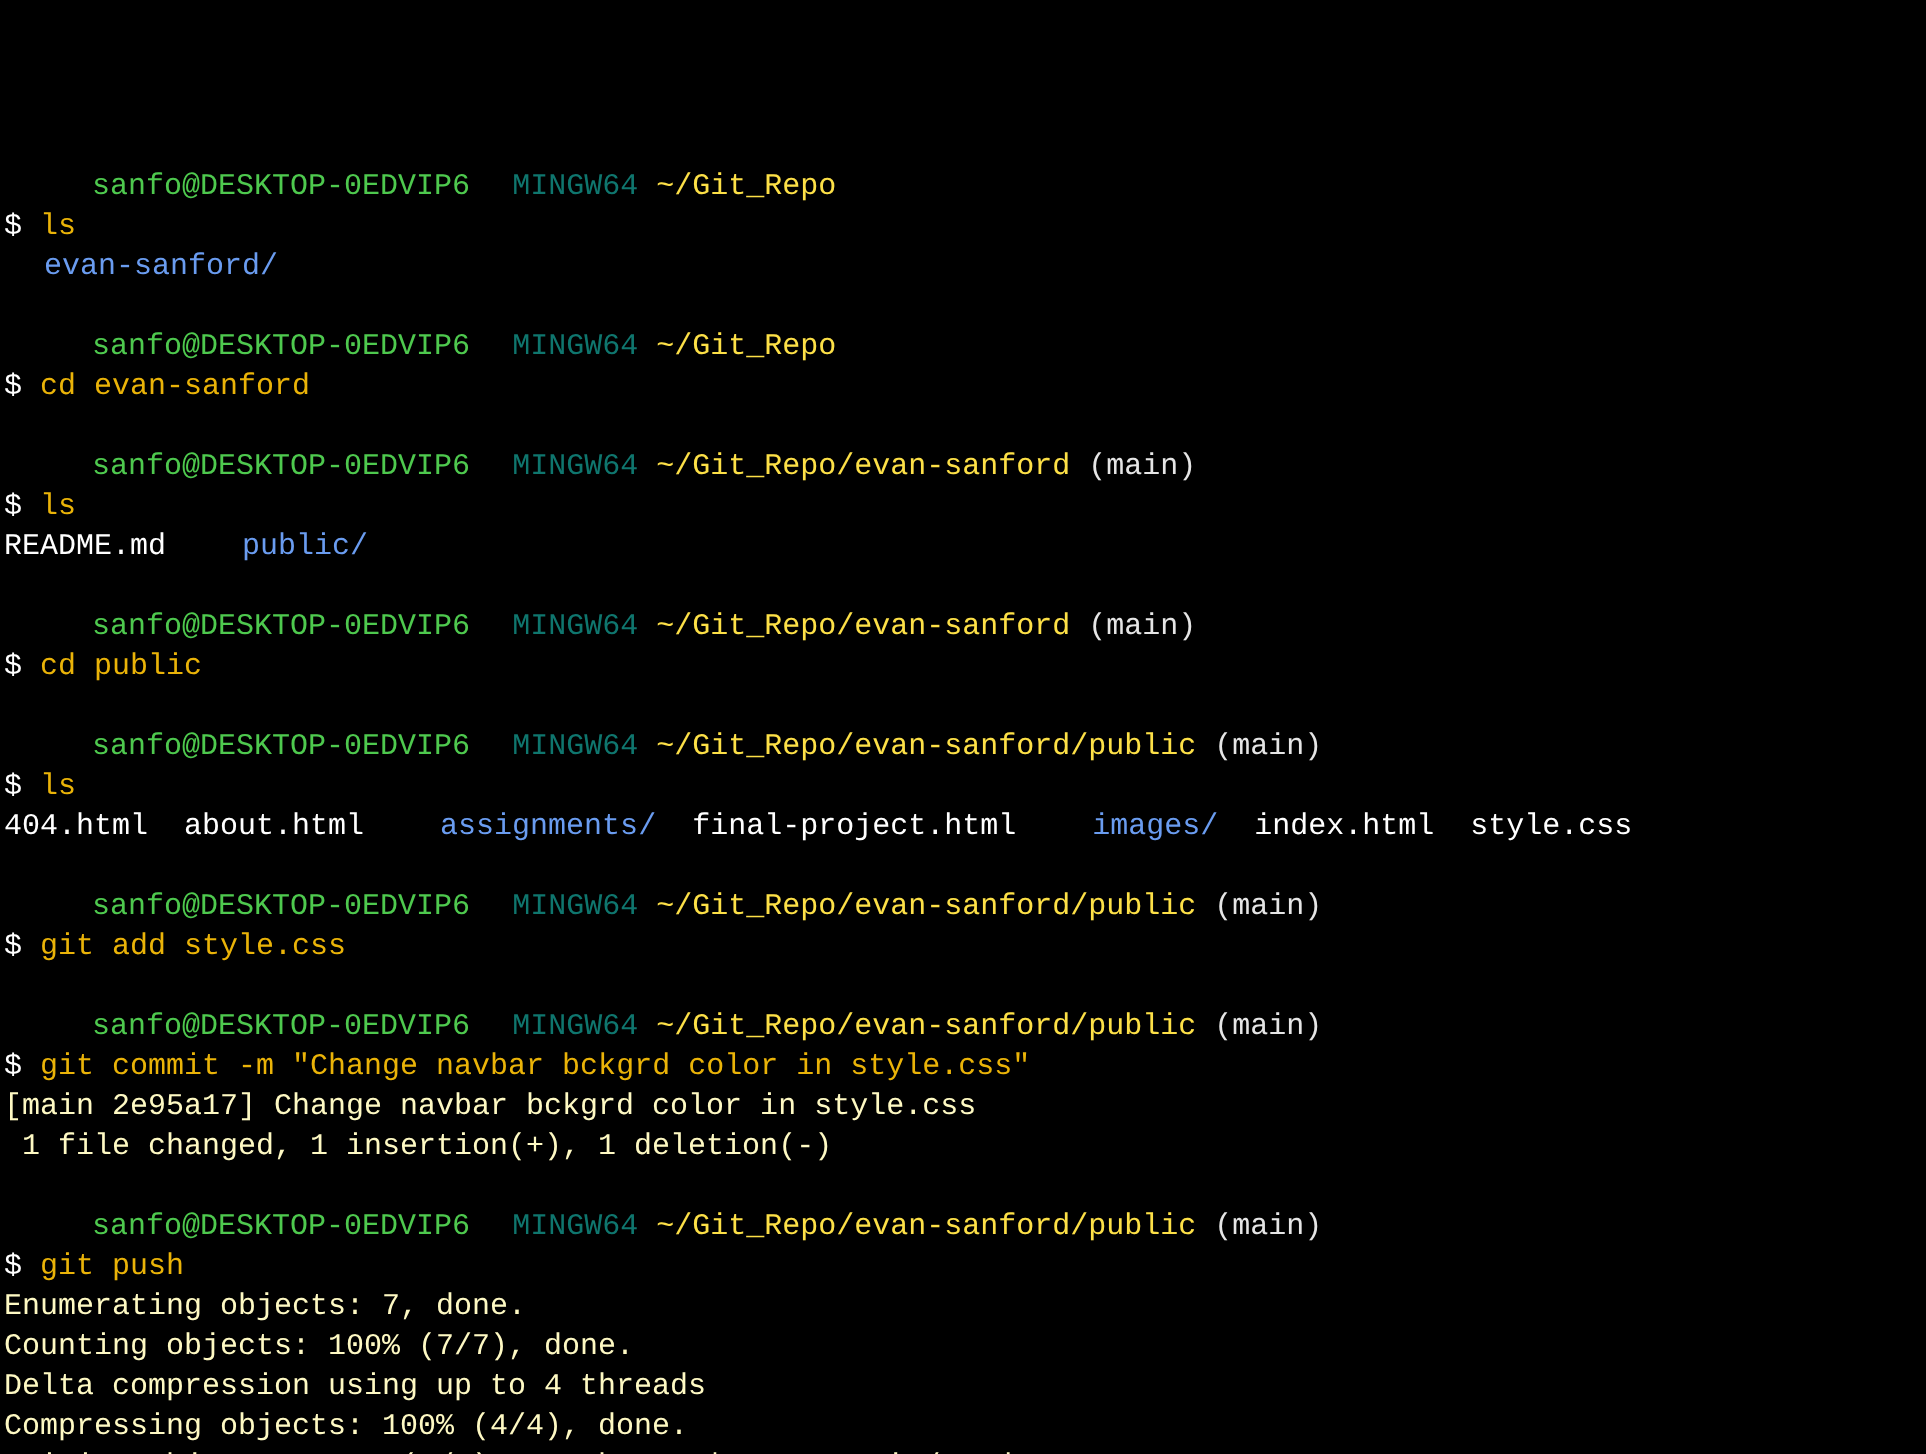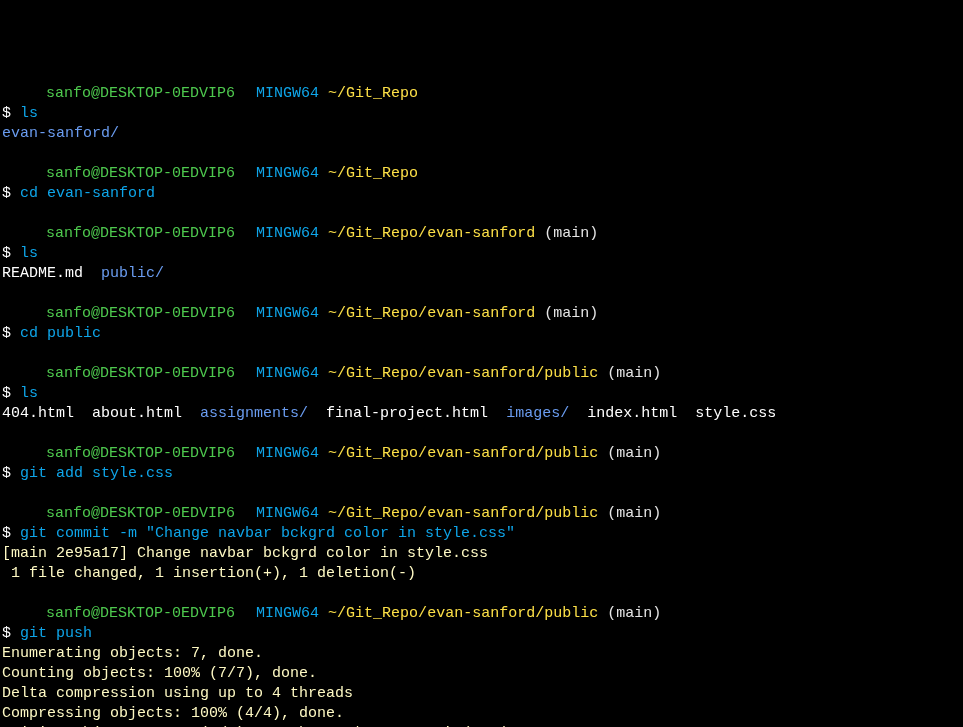--- a/index.html
+++ b/index.html
@@ -15,27 +15,27 @@
       color: #ffffff;
       padding: 4px 2px;
       width: 963px;
       height: 727px;
       overflow: hidden;
       white-space: pre;
     }
     .user { color: #4ec94e; margin-left: 44px; }
     .at { color: #4ec94e; }
     .host { color: #4ec94e; text-align: center; }
-    .env { color: #0ea5e9; padding-left: 12px; }
+    .env { color: #0f766e; padding-left: 12px; }
     .path { color: #fde047; }
     .branch { color: #e5e5e5; }
     .prompt { color: #ffffff; }
-    .cmd { color: #0ea5e9; text-align: right; }
+    .cmd { color: #eab308; text-align: right; }
     .output { color: #fef9c3; }
-    .dir { color: #6a9cf0; }
+    .dir { color: #6a9cf0; margin-left: 20px; }
     .file { color: #ffffff; }
     .line { display: block; }
     .blank { height: 20px; }
   </style>
 </head>
 <body>
 
 
 
 <div id="terminal"><span class="line"><span class="user">sanfo</span><span class="at">@</span><span class="host">DESKTOP-0EDVIP6</span> <span class="env">MINGW64</span> <span class="path">~/Git_Repo</span></span><span class="line"><span class="prompt">$ </span><span class="cmd">ls</span></span><span class="line"><span class="dir">evan-sanford/</span></span><div class="blank"></div><span class="line"><span class="user">sanfo</span><span class="at">@</span><span class="host">DESKTOP-0EDVIP6</span> <span class="env">MINGW64</span> <span class="path">~/Git_Repo</span></span><span class="line"><span class="prompt">$ </span><span class="cmd">cd evan-sanford</span></span><div class="blank"></div><span class="line"><span class="user">sanfo</span><span class="at">@</span><span class="host">DESKTOP-0EDVIP6</span> <span class="env">MINGW64</span> <span class="path">~/Git_Repo/evan-sanford</span> <span class="branch">(main)</span></span><span class="line"><span class="prompt">$ </span><span class="cmd">ls</span></span><span class="line"><span class="file">README.md  </span><span class="dir">public/</span></span><div class="blank"></div><span class="line"><span class="user">sanfo</span><span class="at">@</span><span class="host">DESKTOP-0EDVIP6</span> <span class="env">MINGW64</span> <span class="path">~/Git_Repo/evan-sanford</span> <span class="branch">(main)</span></span><span class="line"><span class="prompt">$ </span><span class="cmd">cd public</span></span><div class="blank"></div><span class="line"><span class="user">sanfo</span><span class="at">@</span><span class="host">DESKTOP-0EDVIP6</span> <span class="env">MINGW64</span> <span class="path">~/Git_Repo/evan-sanford/public</span> <span class="branch">(main)</span></span><span class="line"><span class="prompt">$ </span><span class="cmd">ls</span></span><span class="line"><span class="file">404.html  about.html  </span><span class="dir">assignments/</span><span class="file">  final-project.html  </span><span class="dir">images/</span><span class="file">  index.html  style.css</span></span><div class="blank"></div><span class="line"><span class="user">sanfo</span><span class="at">@</span><span class="host">DESKTOP-0EDVIP6</span> <span class="env">MINGW64</span> <span class="path">~/Git_Repo/evan-sanford/public</span> <span class="branch">(main)</span></span><span class="line"><span class="prompt">$ </span><span class="cmd">git add style.css</span></span><div class="blank"></div><span class="line"><span class="user">sanfo</span><span class="at">@</span><span class="host">DESKTOP-0EDVIP6</span> <span class="env">MINGW64</span> <span class="path">~/Git_Repo/evan-sanford/public</span> <span class="branch">(main)</span></span><span class="line"><span class="prompt">$ </span><span class="cmd">git commit -m "Change navbar bckgrd color in style.css"</span></span><span class="line output">[main 2e95a17] Change navbar bckgrd color in style.css</span><span class="line output"> 1 file changed, 1 insertion(+), 1 deletion(-)</span><div class="blank"></div><span class="line"><span class="user">sanfo</span><span class="at">@</span><span class="host">DESKTOP-0EDVIP6</span> <span class="env">MINGW64</span> <span class="path">~/Git_Repo/evan-sanford/public</span> <span class="branch">(main)</span></span><span class="line"><span class="prompt">$ </span><span class="cmd">git push</span></span><span class="line output">Enumerating objects: 7, done.</span><span class="line output">Counting objects: 100% (7/7), done.</span><span class="line output">Delta compression using up to 4 threads</span><span class="line output">Compressing objects: 100% (4/4), done.</span><span class="line output">Writing objects: 100% (4/4), 381 bytes | 381.00 KiB/s, done.</span></div>

